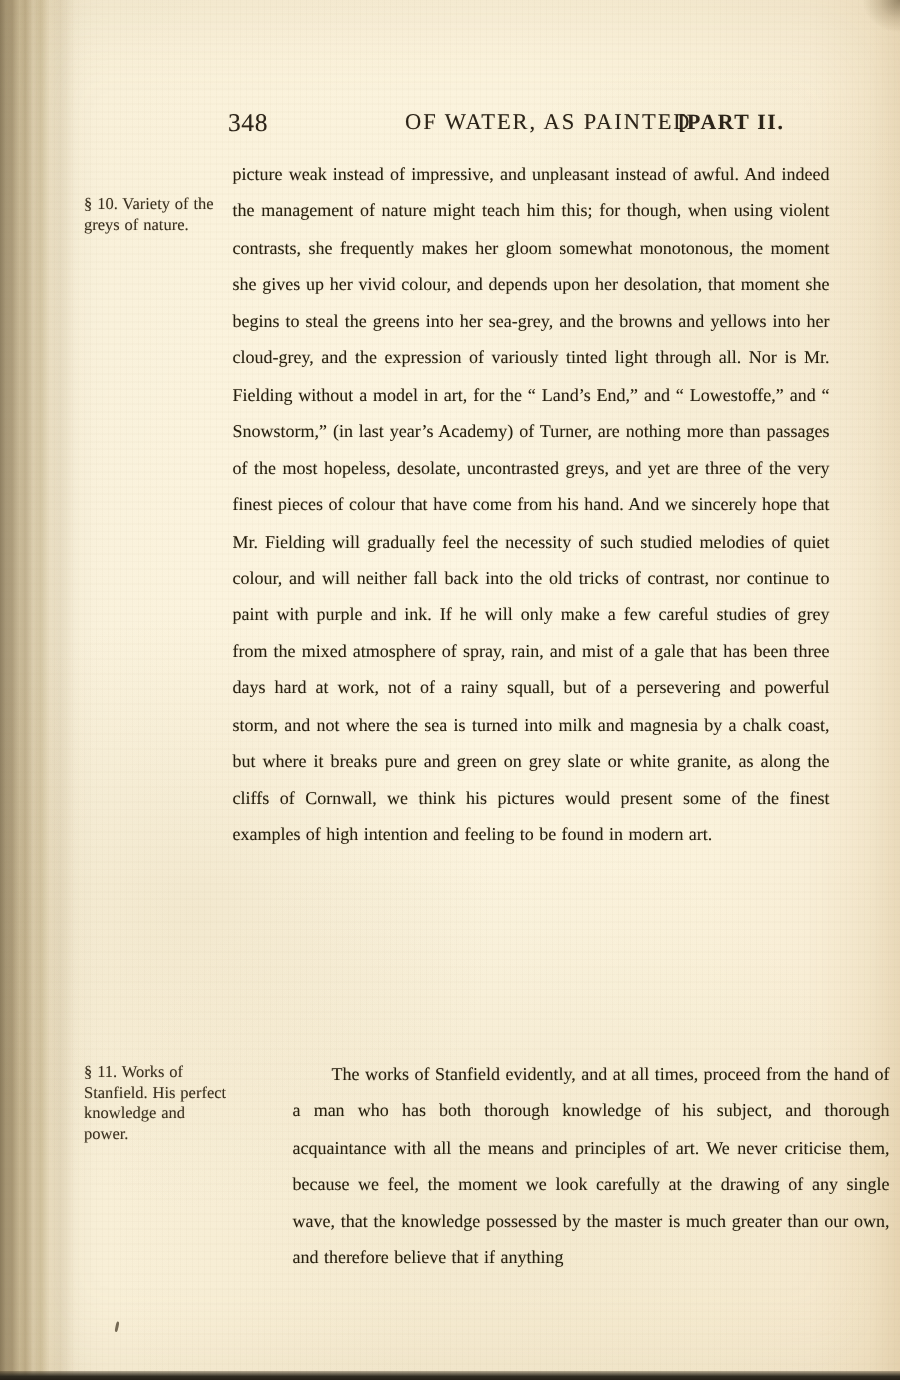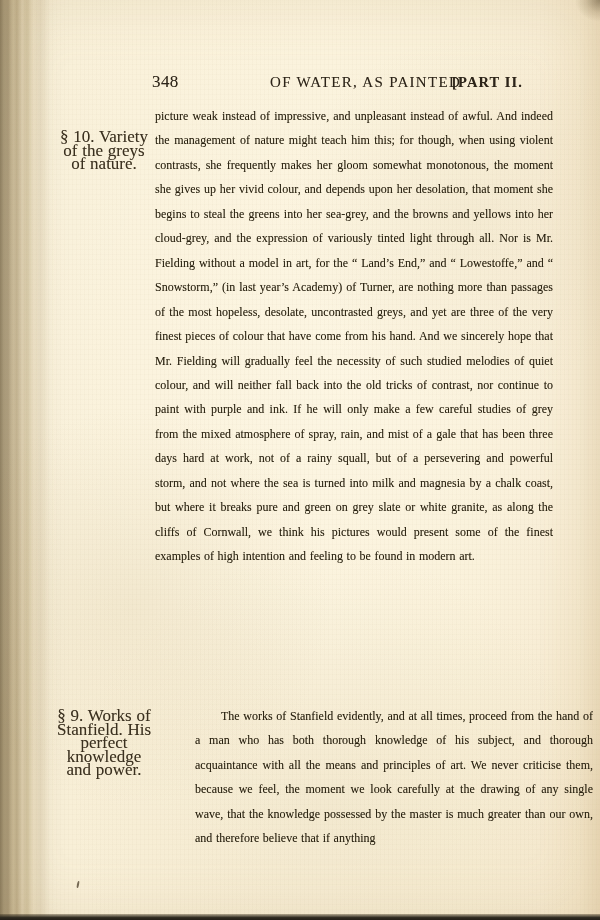--- a/index.html
+++ b/index.html
@@ -114,23 +114,23 @@
     letter-spacing: 1.1px;
     font-weight: 700;
     color: #2c2419;
   }
 
   
   .sidenote {
     position: absolute;
     left: 56px;
     width: 96px;
-    font-size: 17px;
+    font-size: 11px;
     line-height: 13.6px;
-    text-align: center;
+    text-align: left;
     color: #3a301f;
     word-spacing: 0.5px;
   }
   #sidenote-10 { top: 130px; }
   #sidenote-11 { top: 709px; }
 
   
   .body-block {
     position: absolute;
     left: 155px;
@@ -180,21 +180,21 @@
       <span class="rh-title">OF WATER, AS PAINTED</span>
       <span class="rh-part">[PART II.</span>
     </div>
 
     <div class="sidenote" id="sidenote-10">§ 10. Variety of the greys of nature.</div>
 
     <div class="body-block" id="para-1">
       <p>picture weak instead of impressive, and unpleasant instead of awful.   And indeed the management of nature might teach him this; for though, when using violent contrasts, she frequently makes her gloom somewhat monotonous, the moment she gives up her vivid colour, and depends upon her desolation, that moment she begins to steal the greens into her sea-grey, and the browns and yellows into her cloud-grey, and the expression of variously tinted light through all.   Nor is Mr. Fielding without a model in art, for the “ Land’s End,” and “ Lowestoffe,” and “ Snowstorm,” (in last year’s Academy) of Turner, are nothing more than passages of the most hopeless, desolate, uncontrasted greys, and yet are three of the very finest pieces of colour that have come from his hand.   And we sincerely hope that Mr. Fielding will gradually feel the necessity of such studied melodies of quiet colour, and will neither fall back into the old tricks of contrast, nor continue to paint with purple and ink.   If he will only make a few careful studies of grey from the mixed atmosphere of spray, rain, and mist of a gale that has been three days hard at work, not of a rainy squall, but of a persevering and powerful storm, and not where the sea is turned into milk and magnesia by a chalk coast, but where it breaks pure and green on grey slate or white granite, as along the cliffs of Cornwall, we think his pictures would present some of the finest examples of high intention and feeling to be found in modern art.</p>
     </div>
 
-    <div class="sidenote" id="sidenote-11">§ 9. Works of Stanfield. His perfect knowledge and power.</div>
+    <div class="sidenote" id="sidenote-11">§ 11. Works of Stanfield. His perfect knowledge and power.</div>
 
     <div class="body-block" id="para-2">
       <p>The works of Stanfield evidently, and at all times, proceed from the hand of a man who has both thorough knowledge of his subject, and thorough acquaintance with all the means and principles of art.   We never criticise them, because we feel, the moment we look carefully at the drawing of any single wave, that the knowledge possessed by the master is much greater than our own, and therefore believe that if anything</p>
     </div>
 
     <div id="stray-mark"></div>
   </div>
 
   <div id="bottom-edge"></div>
 </div>

